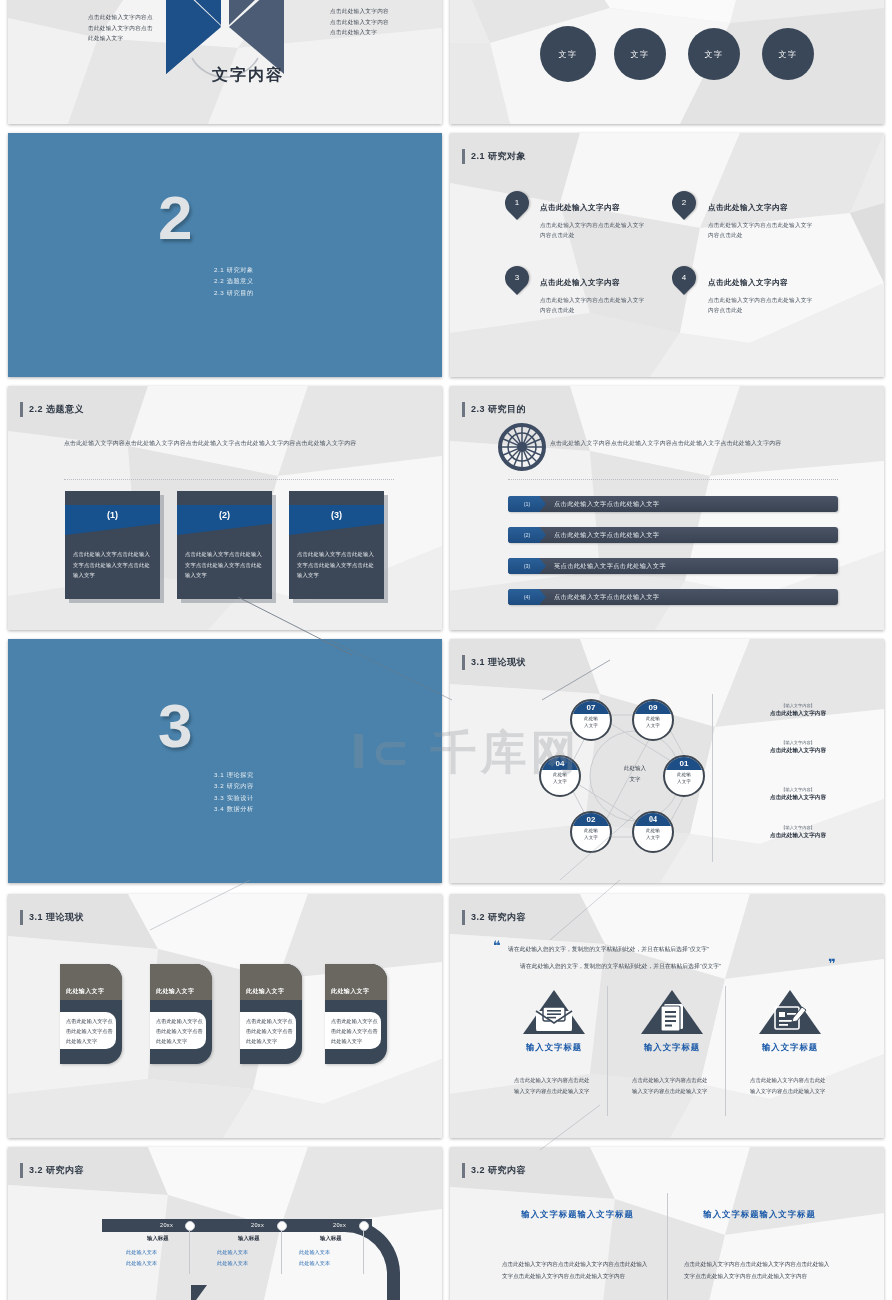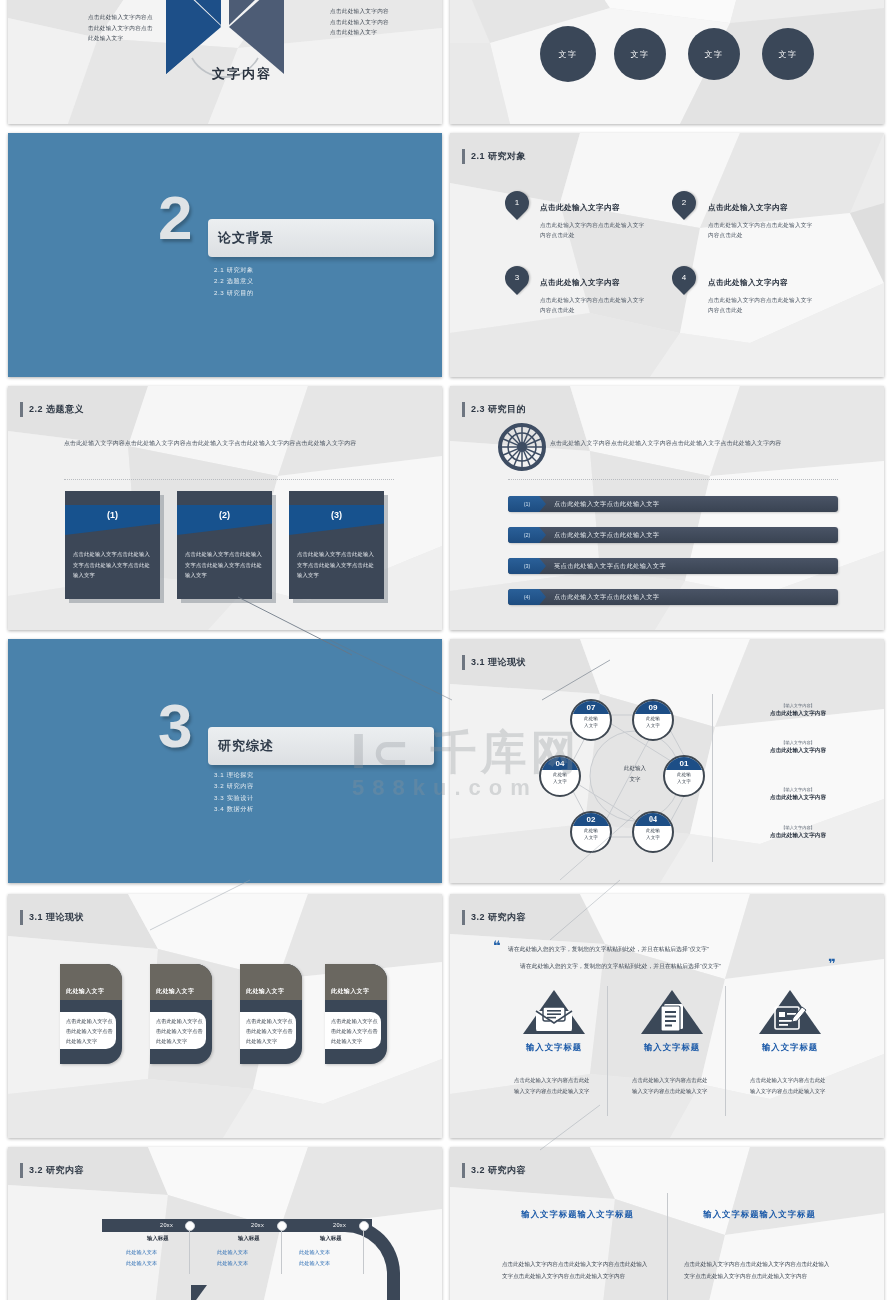--- a/index.html
+++ b/index.html
@@ -30,21 +30,21 @@
   .hd .tick{width:3px;height:15px;background:#6e7681;margin-right:6px;}
   .hd .txt{font-size:9px;font-weight:bold;color:#2d3744;letter-spacing:.5px;}
 
   
   .abs{position:absolute;}
   .cbody{font-size:5.6px;color:#46505d;line-height:1.75;letter-spacing:.2px;}
   .ctitle{font-size:7.6px;font-weight:bold;color:#2c3542;letter-spacing:.4px;}
 
   
   .pw-txt{position:absolute;font-size:5.6px;color:#3d4651;line-height:1.9;letter-spacing:.3px;}
-  .pw-center{position:absolute;font-size:13px;font-weight:bold;color:#2b3440;letter-spacing:2px;}
+  .pw-center{position:absolute;font-size:16px;font-weight:bold;color:#2b3440;letter-spacing:2px;}
 
   
   .circ{position:absolute;border-radius:50%;background:#3a4758;display:flex;
         align-items:center;justify-content:center;color:#fff;font-size:8px;letter-spacing:1.5px;}
 
   
   .drop{position:absolute;width:24px;height:24px;background:#3a4758;
         border-radius:50% 50% 50% 0;transform:rotate(-45deg);
         box-shadow:1px 1px 2px rgba(0,0,0,.2);}
   .drop i{display:block;transform:rotate(45deg);text-align:center;line-height:24px;
@@ -159,23 +159,20 @@
     </div>
 
     <div class="circ" style="left:90px;top:78px;width:56px;height:56px;">文字</div>
     <div class="circ" style="left:164px;top:80px;width:52px;height:52px;">文字</div>
     <div class="circ" style="left:238px;top:80px;width:52px;height:52px;">文字</div>
     <div class="circ" style="left:312px;top:80px;width:52px;height:52px;">文字</div>
   </div>
 
   <div class="slide blue-slide" style="left:8px;top:133px;width:434px;height:244px;">
     <div class="sec-num" style="left:150px;top:60px;">2</div>
-    <div class="sec-bar" style="left:200px;top:86px;width:226px;height:38px;">
-      <span>论文背景</span>
-    </div>
     <div class="sec-list" style="left:206px;top:131px;">
       <div>2.1 研究对象</div>
       <div>2.2 选题意义</div>
       <div>2.3 研究目的</div>
     </div>
   </div>
 
   <div class="slide" style="left:450px;top:133px;width:434px;height:244px;">
     <div class="poly">
       <svg viewBox="0 0 434 244" preserveAspectRatio="none">
@@ -315,23 +312,20 @@
       <div class="lb">英点击此处输入文字点击此处输入文字</div>
     </div>
     <div class="bar23" style="left:58px;top:203px;width:330px;">
       <div class="tag">(4)</div>
       <div class="lb">点击此处输入文字点击此处输入文字</div>
     </div>
   </div>
 
   <div class="slide blue-slide" style="left:8px;top:639px;width:434px;height:244px;">
     <div class="sec-num" style="left:150px;top:62px;">3</div>
-    <div class="sec-bar" style="left:200px;top:88px;width:226px;height:38px;">
-      <span>研究综述</span>
-    </div>
     <div class="sec-list" style="left:206px;top:130px;">
       <div>3.1 理论探究</div>
       <div>3.2 研究内容</div>
       <div>3.3 实验设计</div>
       <div>3.4 数据分析</div>
     </div>
   </div>
 
   <div class="slide" style="left:450px;top:639px;width:434px;height:244px;">
     <div class="poly">
@@ -612,15 +606,14 @@
     <line x1="150" y1="930" x2="250" y2="880" stroke="#9aa2ab" stroke-width="1" opacity=".5"></line>
     <line x1="550" y1="940" x2="620" y2="880" stroke="#9aa2ab" stroke-width="1" opacity=".45"></line>
     <line x1="540" y1="1150" x2="600" y2="1105" stroke="#9aa2ab" stroke-width="1" opacity=".45"></line>
     <line x1="560" y1="880" x2="640" y2="810" stroke="#9aa2ab" stroke-width="1" opacity=".4"></line>
   </svg>
 
   <div class="wm wm1" style="left:350px;top:722px;">
     <span>Ⅰ⊂</span>
     <span>千库网</span>
   </div>
-  <div class="wm wm2" style="left:352px;top:775px;">588ku.com</div>
 
 </div>
 
 </body></html>

